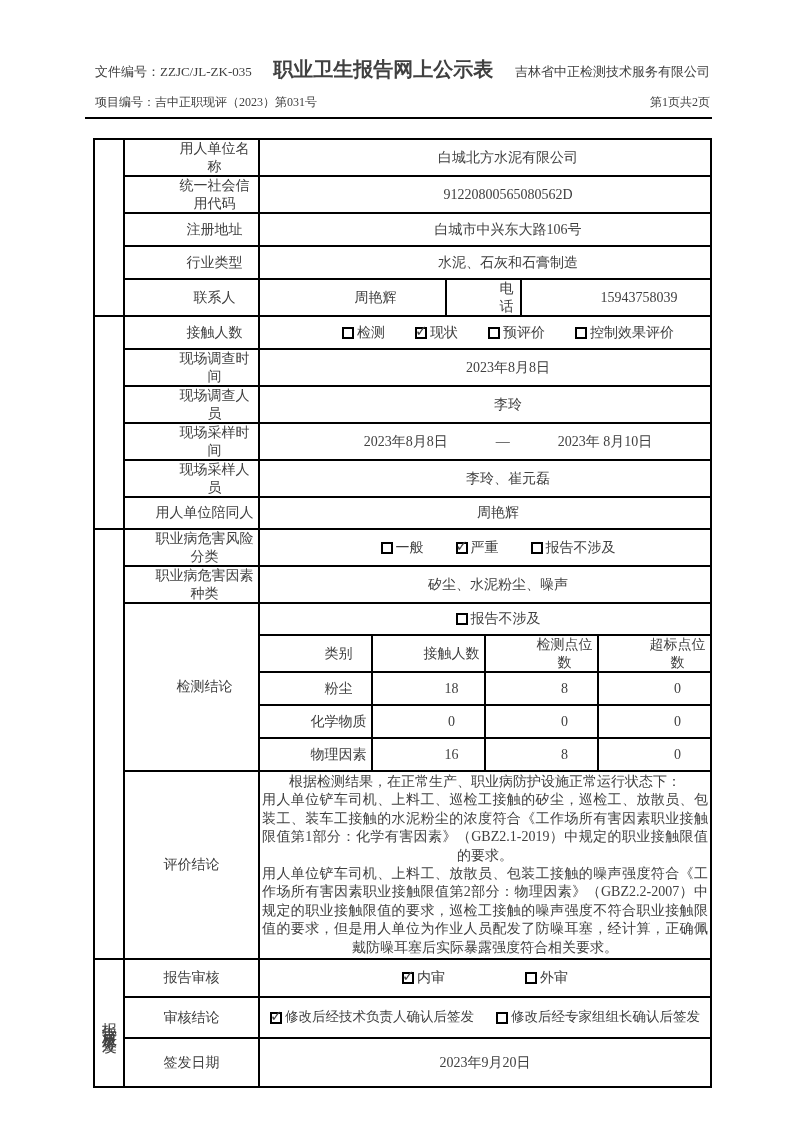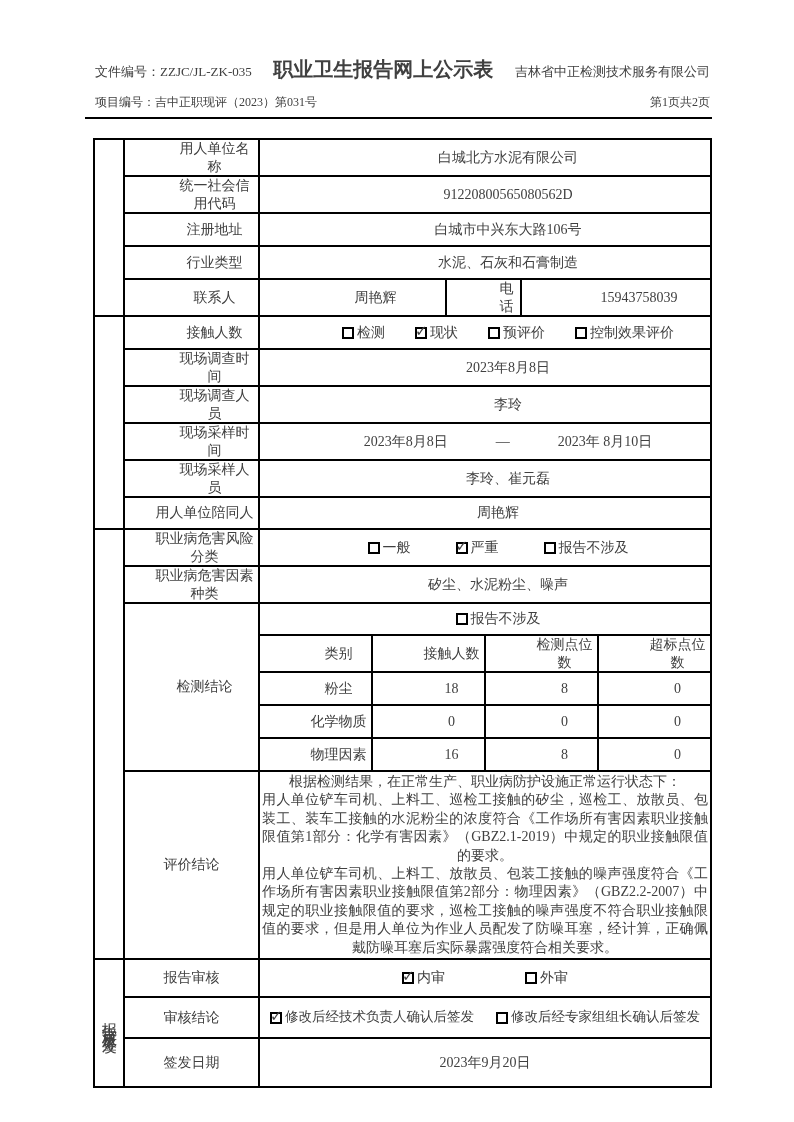--- a/index.html
+++ b/index.html
@@ -35,21 +35,21 @@
   .vtxt {
     writing-mode:vertical-rl; text-orientation:upright;
     display:inline-block; font-size:15px; letter-spacing:3px; line-height:1;
   }
   tr.h31 td { height:31px;padding-left:48px; } tr.h30 td { height:30px;padding-left:28px; }
   tr.h36 td { height:36px;margin-top:24px; } tr.h39 td { height:39px;margin-left:22px; }
   tr.h47 td { height:47px; } tr.h186 td { height:186px; }
 
   
   .opts { display:flex; justify-content:center; align-items:center; }
-  .g30 { gap:30px; } .g45 { gap:45px; } .g50 { gap:80px;align-items:center; } .g22 { gap:22px; }
+  .g30 { gap:30px; } .g45 { gap:32px; } .g50 { gap:80px;align-items:center; } .g22 { gap:22px; }
   .opt { display:inline-flex; align-items:center; gap:3px; white-space:nowrap; }
   .cb {
     width:12px; height:12px; box-sizing:border-box;
     border:2px solid #000; position:relative; flex:0 0 auto; background:#fff;
   }
   .cb[data-checked="true"]::after {
     content:"\2713"; position:absolute; left:-2px; top:-7px;
     font-size:15px; font-weight:bold;
     font-family:"DejaVu Sans","Liberation Sans",sans-serif;
   }

